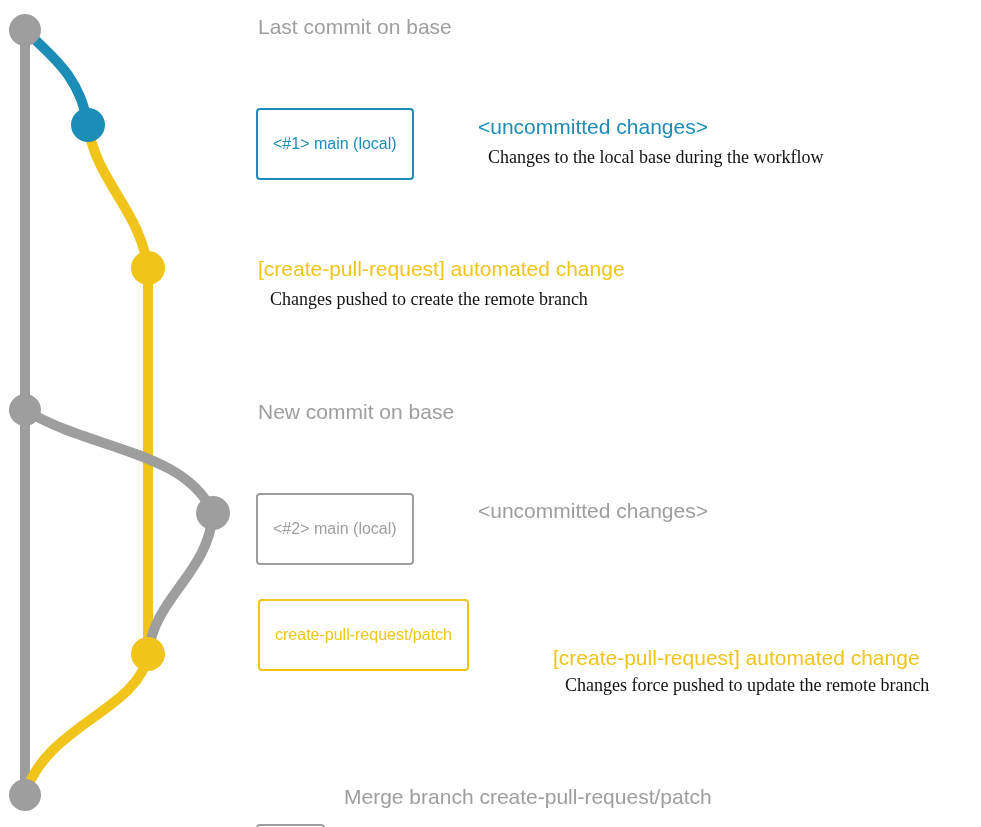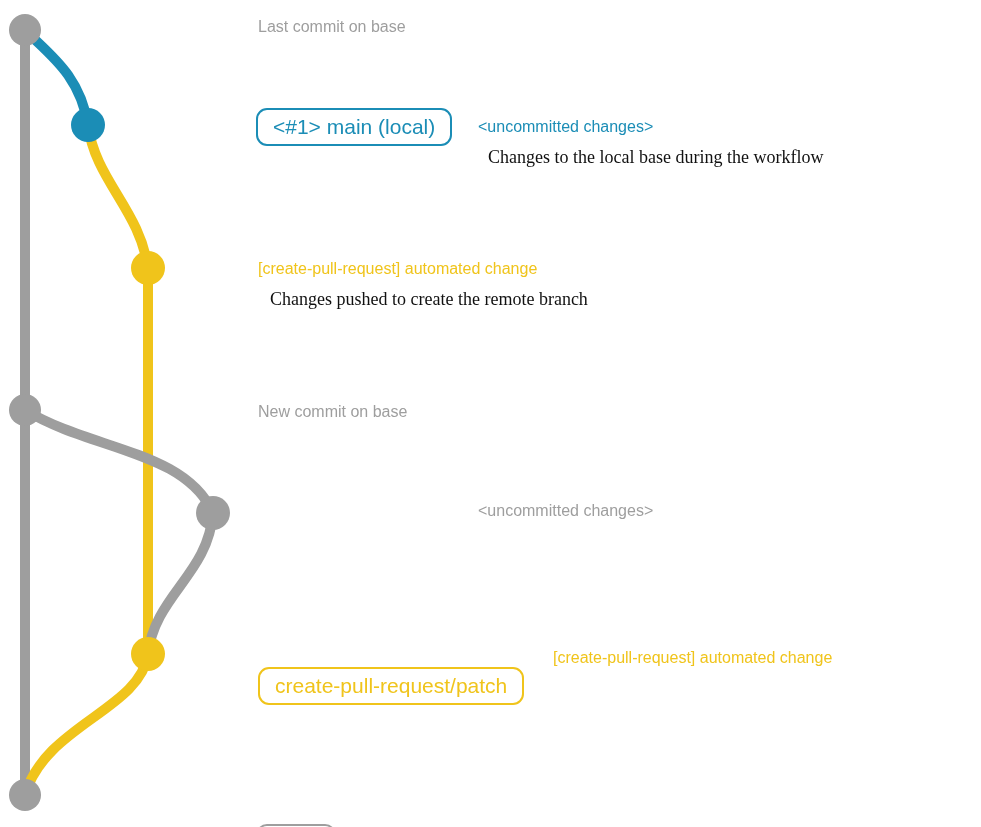--- a/index.html
+++ b/index.html
@@ -29,42 +29,42 @@
   .s-yellow{ stroke: var(--yellow); }
   .f-gray  { fill: var(--gray); }
   .f-blue  { fill: var(--blue); }
   .f-yellow{ fill: var(--yellow); }
 
   .lbl {
     position: absolute;
     white-space: nowrap;
   }
   .heading {
-    font-size: 16px;
+    font-size: 21px;
     line-height: 26px;
   }
   .note {
     font-family: Liberation Serif, serif;
     font-size: 18px;
     line-height: 22px;
     color: var(--text_black);
   }
   .c-gray   { color: var(--gray); }
   .c-blue   { color: var(--blue); }
   .c-yellow { color: var(--yellow); }
 
   .branch-box {
     position: absolute;
     display: inline-flex;
     align-items: center;
     height: 34px;
-    padding: 0 15px;
+    padding: 17px 15px;
     border: 2px solid;
-    border-radius: 11px;
-    font-size: 21px;
+    border-radius: 4px;
+    font-size: 16px;
     white-space: nowrap;
     background: var(--background, #ffffff);
   }
   .b-gray   { border-color: var(--gray); }
   .b-blue   { border-color: var(--blue); }
   .b-yellow { border-color: var(--yellow); }
 </style>
 </head>
 <body>
 
@@ -97,20 +97,23 @@
 
   <div class="branch-box b-blue c-blue" style="left:256px; top:108px">&lt;#1&gt; main (local)</div>
   <div class="lbl heading c-blue" style="left:478px; top:114px">&lt;uncommitted changes&gt;</div>
   <div class="lbl note" style="left:488px; top:146px">Changes to the local base during the workflow</div>
 
   <div class="lbl heading c-yellow" style="left:258px; top:256px">[create-pull-request] automated change</div>
   <div class="lbl note" style="left:270px; top:288px">Changes pushed to create the remote branch</div>
 
   <div class="lbl heading c-gray" style="left:258px; top:399px">New commit on base</div>
 
+  <div class="branch-box b-gray c-gray" style="left:256px; top:493px">&lt;#2&gt; main (local)</div>
   <div class="lbl heading c-gray" style="left:478px; top:498px">&lt;uncommitted changes&gt;</div>
 
-  <div class="branch-box b-yellow c-yellow" style="left:258px; top:667px">create-pull-request/patch</div>
+  <div class="branch-box b-yellow c-yellow" style="left:258px; top:599px">create-pull-request/patch</div>
   <div class="lbl heading c-yellow" style="left:553px; top:645px">[create-pull-request] automated change</div>
+  <div class="lbl note" style="left:565px; top:674px">Changes force pushed to update the remote branch</div>
 
   <div class="branch-box b-gray c-gray" style="left:256px; top:824px">main</div>
+  <div class="lbl heading c-gray" style="left:344px; top:784px">Merge branch create-pull-request/patch</div>
 
 </div>
 
 </body></html>

